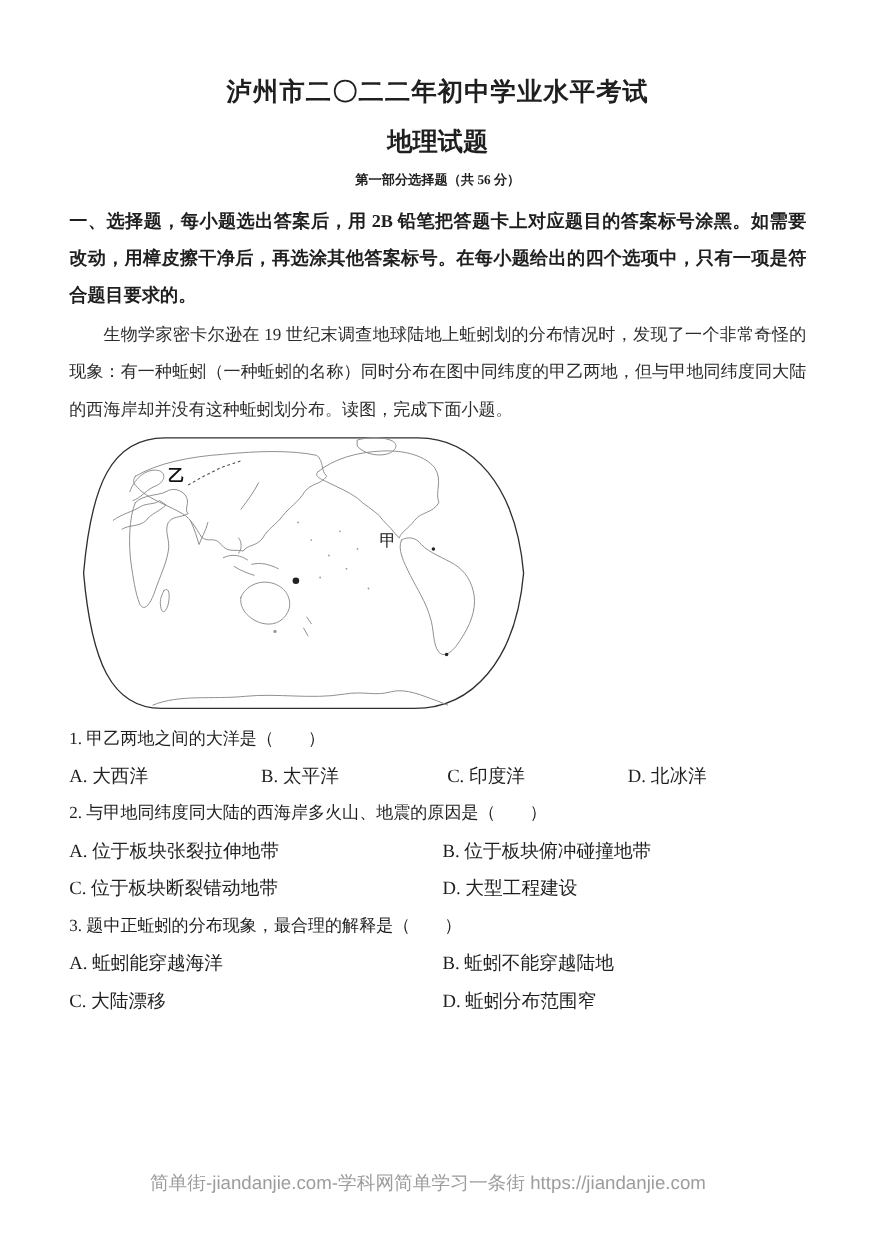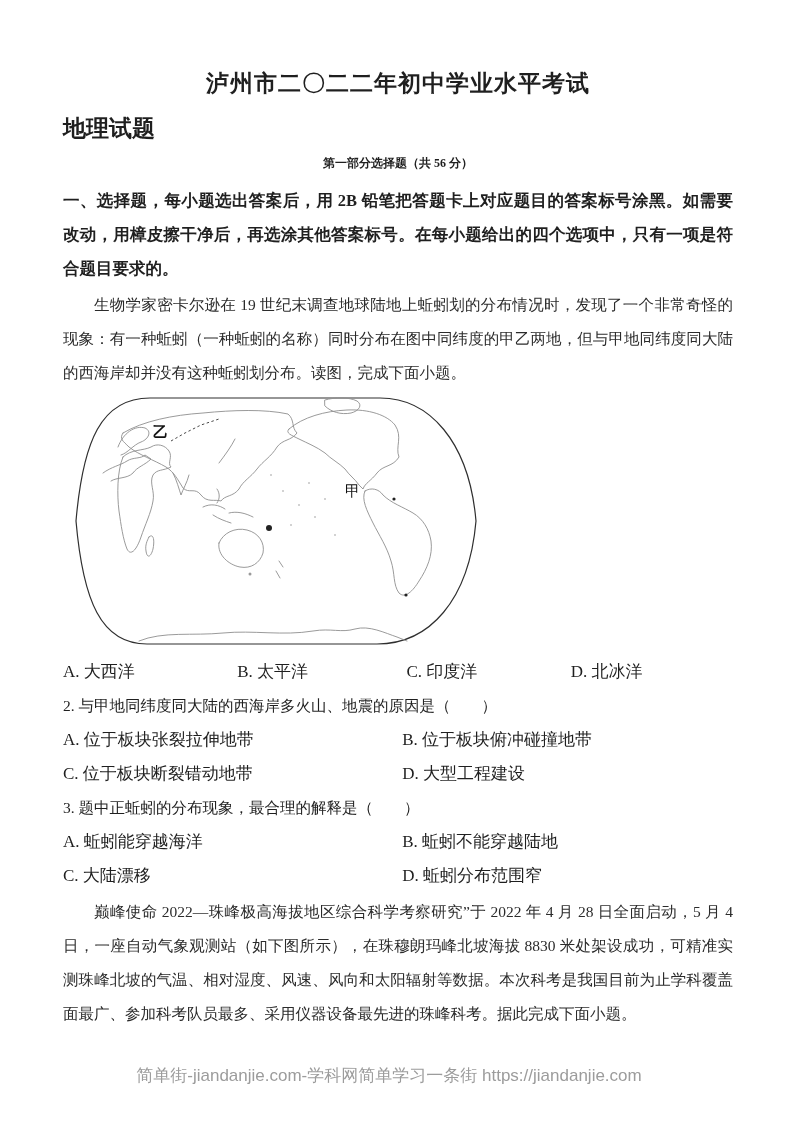--- a/index.html
+++ b/index.html
@@ -18,21 +18,21 @@
   .title{
     margin:12px 0 0;
     text-align:center;
     font-size:23px;
     font-weight:bold;
     line-height:32px;
     letter-spacing:1px;
   }
   .subject{
     margin:13px 0 0;
-    text-align:left;
+    text-align:center;
     font-size:23px;
     font-weight:bold;
     line-height:32px;
   }
   .section-header{
     margin:6px 0 0;
     text-align:center;
     font-size:12px;
     font-weight:bold;
     line-height:24px;
@@ -152,20 +152,21 @@
       <circle class="islet" cx="198" cy="80" r="0.8"></circle>
 
       <text class="map-label bold" x="80" y="42">乙</text>
       <text class="map-label" x="272" y="101">甲</text>
     </svg>
   </div>
 
   <div class="q-block">
 
     <div>
+      <div class="q-line">1. 甲乙两地之间的大洋是（　　）</div>
       <div class="opts-row opts4">
         <span class="cell c1">A. 大西洋</span>
         <span class="cell c2">B. 太平洋</span>
         <span class="cell c3">C. 印度洋</span>
         <span class="cell c4">D. 北冰洋</span>
       </div>
     </div>
 
     <div>
       <div class="q-line">2. 与甲地同纬度同大陆的西海岸多火山、地震的原因是（　　）</div>
@@ -186,17 +187,16 @@
         <span class="cell c2">B. 蚯蚓不能穿越陆地</span>
       </div>
       <div class="opts-row opts2">
         <span class="cell c1">C. 大陆漂移</span>
         <span class="cell c2">D. 蚯蚓分布范围窄</span>
       </div>
     </div>
 
   </div>
 
-  <p class="passage">巅峰使命 2022—珠峰极高海拔地区综合科学考察研究”于 2022 年 4 月 28 日全面启动，5 月 4 日，一座自动气象观测站（如下图所示），在珠穆朗玛峰北坡海拔 8830 米处架设成功，可精准实测珠峰北坡的气温、相对湿度、风速、风向和太阳辐射等数据。本次科考是我国目前为止学科覆盖面最广、参加科考队员最多、采用仪器设备最先进的珠峰科考。据此完成下面小题。</p>
 
   <div class="footer">简单街-jiandanjie.com-学科网简单学习一条街 https://jiandanjie.com</div>
 
 </div>
 
 </body></html>

